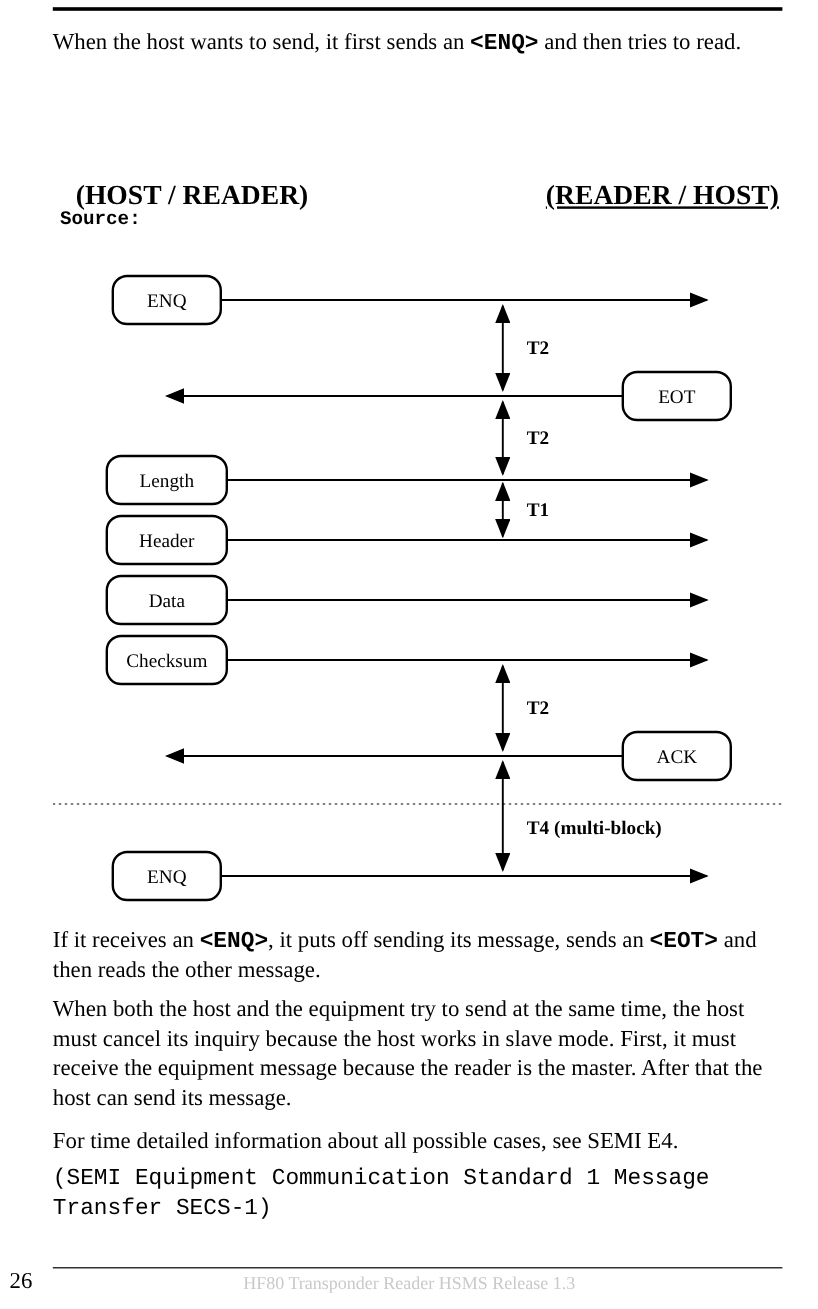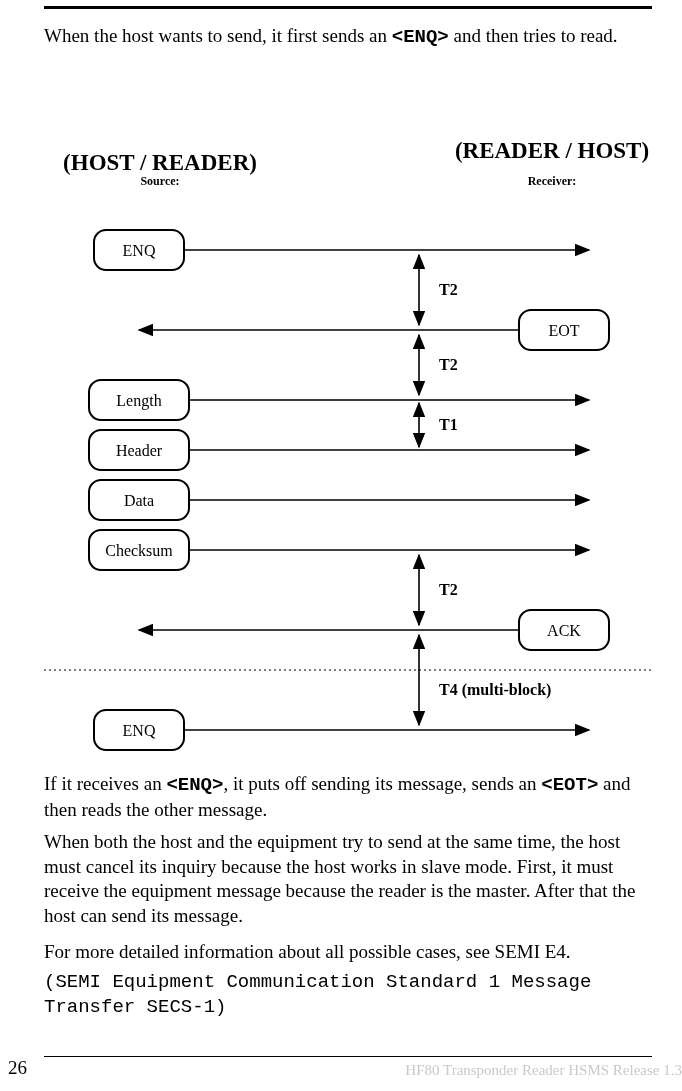--- a/index.html
+++ b/index.html
@@ -2,46 +2,45 @@
 <html><head>
 <meta charset="utf-8">
 <style>
   html,body{margin:0;padding:0;background:#fff;font-family:"Times New Roman",Times,serif;color:#000;}
   .page{width:682px;height:1091px;position:relative;box-sizing:border-box;border-radius:15px;}
   .rule{position:absolute;left:44px;right:30px;top:6px;height:3px;background:#000;}
   .body-text{position:absolute;left:44px;right:30px;font-size:19px;line-height:1.3;}
   .mono{font-family:"Courier New",monospace;font-weight:bold;}
   .diagram{position:absolute;left:44px;right:30px;}
   .hdr{font-weight:bold;font-size:23px;text-align:center;}
-  .sub{font-weight:bold;font-size:12px;text-align:center;}
+  .sub{font-weight:bold;font-size:16px;font-family:Liberation Mono, monospace;}
   svg text{font-family:"Times New Roman",Times,serif;}
   .box{fill:#fff;stroke:#000;stroke-width:2;}
   .arr{stroke:#000;stroke-width:1.6;fill:none;}
   .arrh{fill:#000;stroke:none;}
   .tlabel{font-size:16px;font-weight:bold;}
   .blabel{font-size:16px;}
   .dash{stroke:#000;stroke-width:1;stroke-dasharray:2 3;}
   .footer-num{position:absolute;left:8px;bottom:12px;font-size:19px;}
-  .footer-txt{position:absolute;left:0;right:0;bottom:12px;text-align:right;font-size:15px;color:#c9c9c9;}
+  .footer-txt{position:absolute;left:0;right:0;bottom:12px;text-align:center;font-size:15px;color:#c9c9c9;}
 </style>
 </head>
 <body>
 
 <div class="page">
   <div class="rule"></div>
 
   <div class="body-text" style="top:24px;">
     <span>When the host wants to send, it first sends an </span><span class="mono">&lt;ENQ&gt;</span><span> and then tries to read.</span>
   </div>
 
 
   <div class="hdr" style="position:absolute;top:150px;left:50px;width:220px;">(HOST / READER)</div>
   <div class="sub" style="position:absolute;top:174px;left:50px;width:220px;">Source:</div>
-  <div class="hdr" style="position:absolute;top:138px;right:30px;width:200px;">(READER / HOST)</div>
-  <div class="sub" style="position:absolute;top:174px;right:30px;width:200px;">Receiver:</div>
+  <div class="hdr" style="position:absolute;top:150px;right:30px;width:200px;text-decoration:underline;">(READER / HOST)</div>
 
   <div class="diagram" style="top:200px;height:570px;text-align:center;">
     <svg viewBox="0 0 608 560" width="608" height="560">
       <defs>
         <marker id="ah" markerWidth="10" markerHeight="8" refX="9" refY="4" orient="auto">
           <path d="M0,0 L10,4 L0,8 Z" class="arrh"></path>
         </marker>
         <marker id="ahR" markerWidth="10" markerHeight="8" refX="1" refY="4" orient="auto">
           <path d="M10,0 L0,4 L10,8 Z" class="arrh"></path>
         </marker>
@@ -97,20 +96,20 @@
       <line class="arr" x1="140" y1="530" x2="545" y2="530" marker-end="url(#ah)"></line>
     </svg>
   </div>
 
   <div class="body-text" style="top:772px;">
     <span>If it receives an </span><span class="mono">&lt;ENQ&gt;</span><span>, it puts off sending its message, sends an </span><span class="mono">&lt;EOT&gt;</span><span> and then reads the other message.</span>
   </div>
 
   <div class="body-text" style="top:830px;">When both the host and the equipment try to send at the same time, the host must cancel its inquiry because the host works in slave mode. First, it must receive the equipment message because the reader is the master. After that the host can send its message.</div>
 
-  <div class="body-text" style="top:940px;">For more detailed information about all possible cases, see SEMI E4.</div>
+  <div class="body-text" style="top:940px;">For time detailed information about all possible cases, see SEMI E4.</div>
 
   <div class="body-text" style="top:970px;font-family:Liberation Mono, monospace;">(SEMI Equipment Communication Standard 1 Message Transfer SECS-1)</div>
 
   <div class="footer-num">26</div>
   <div class="footer-txt">HF80 Transponder Reader    HSMS   Release 1.3</div>
   <div style="position:absolute;left:44px;right:30px;bottom:34px;height:1px;background:#000;"></div>
 </div>
 
 </body></html>

